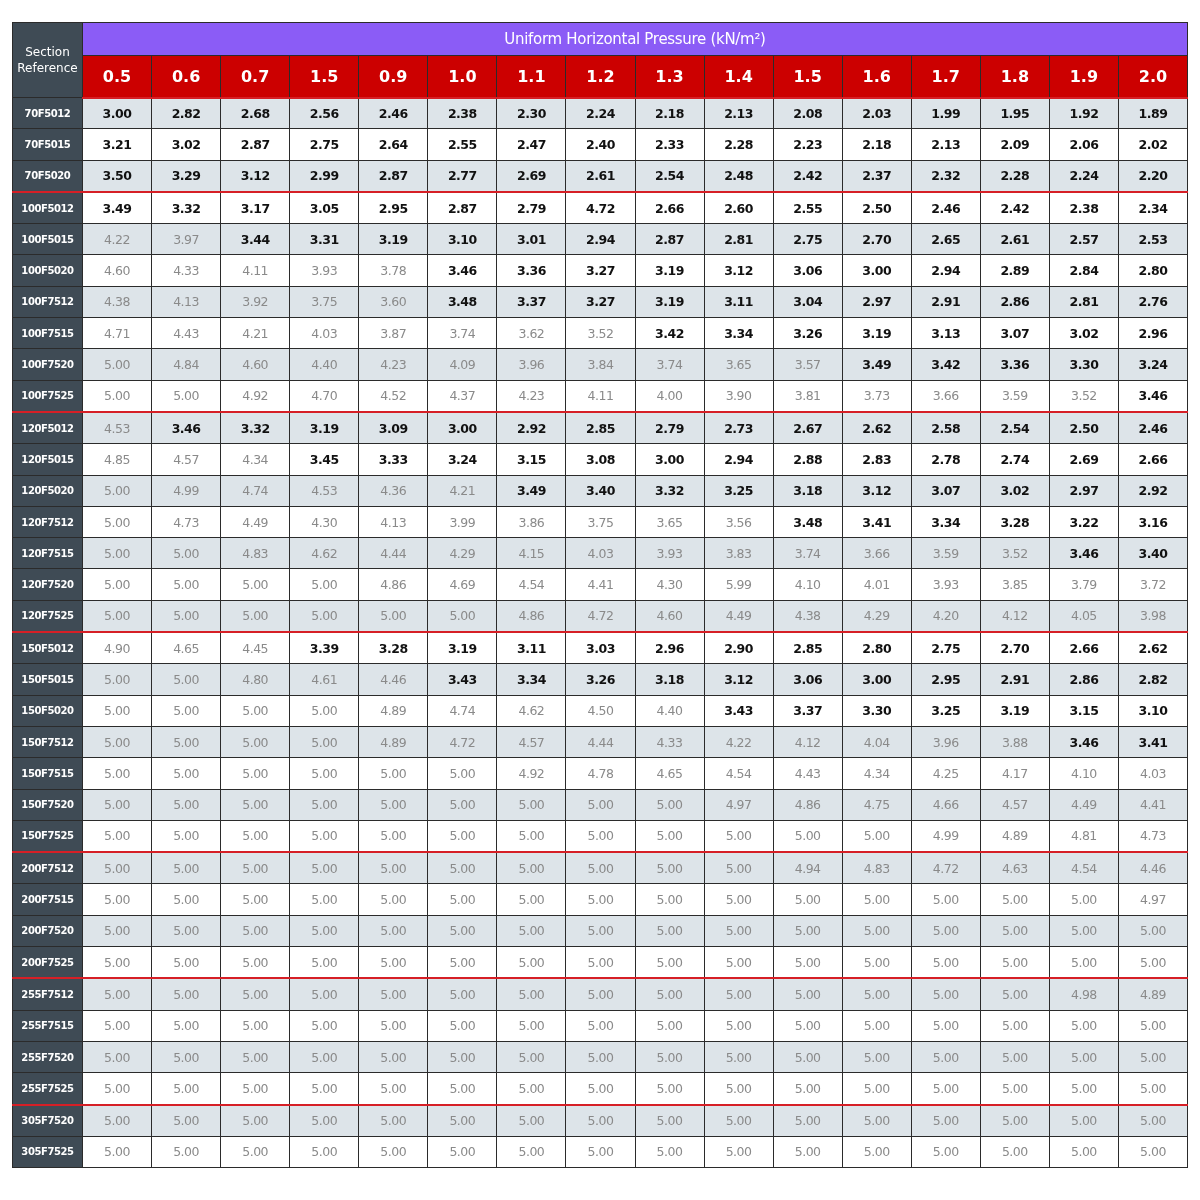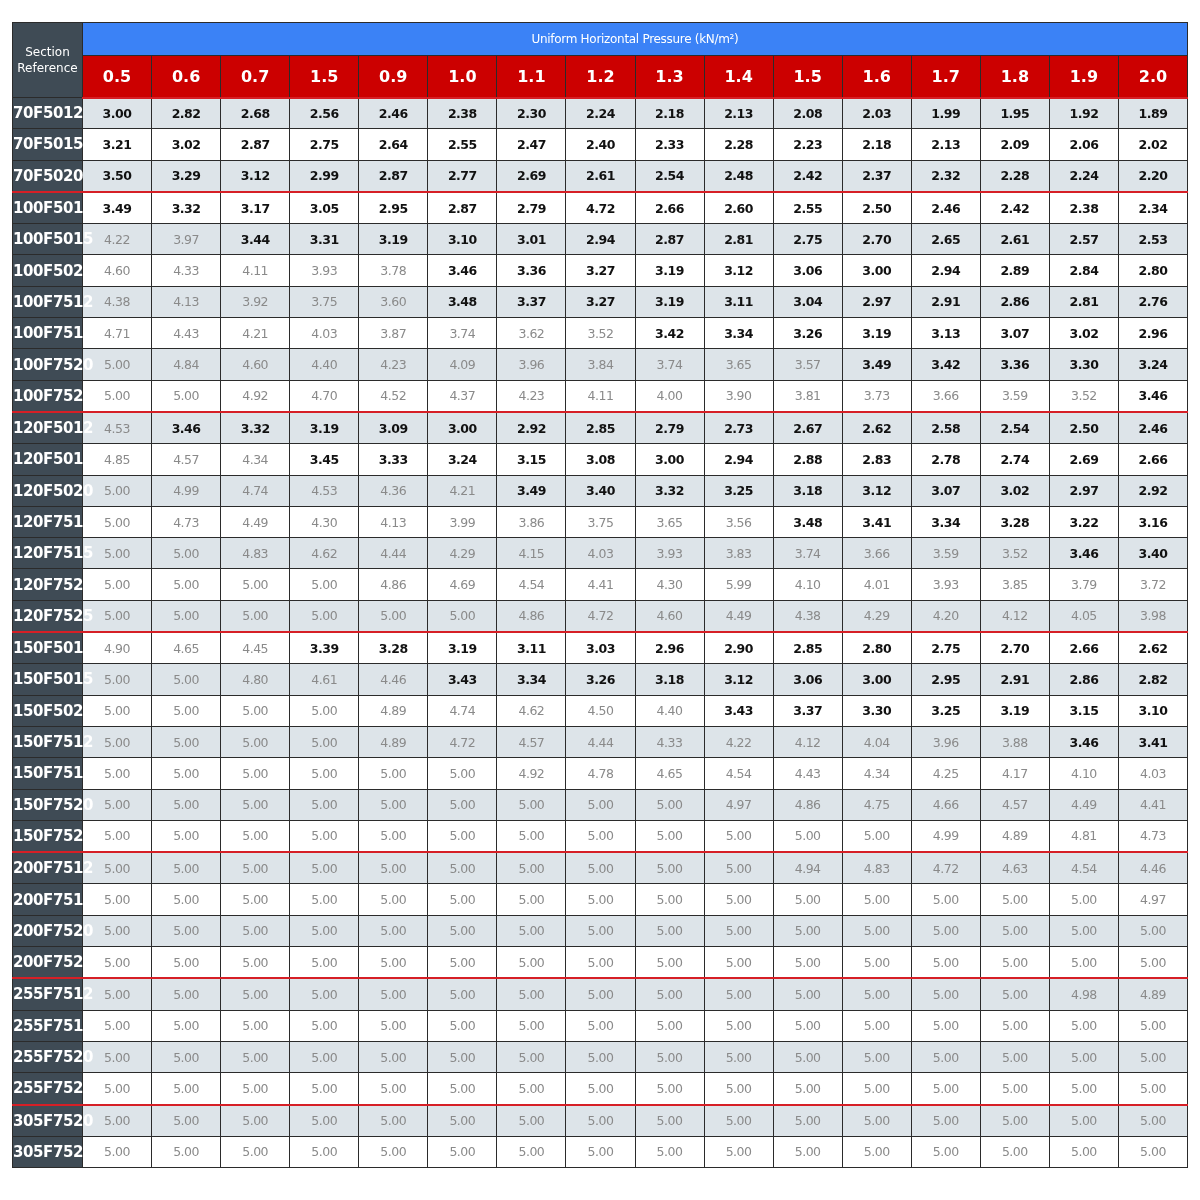--- a/index.html
+++ b/index.html
@@ -2,23 +2,23 @@
 <html><head>
 <meta charset="utf-8">
 <style>
   html, body { margin: 0; padding: 0; background: #ffffff; }
   body { width: 1200px; height: 1200px; position: relative; font-family: "DejaVu Sans", sans-serif; }
   #wrap { position: absolute; left: 12px; top: 22px; width: 1176px; }
   table { border-collapse: collapse; width: 1176px; table-layout: fixed; }
   col.sec { width: 70px; }
   th, td { border: 1.5px solid #2b2b2b; text-align: center; padding: 0; }
   th.corner { background: #3f4b55; color: #ffffff; font-size: 12px; font-weight: normal; line-height: 16px; height: 74px; border-color: #2b2b2b; margin-left: 20px; }
-  th.super { background: #3b82f6; color: #ffffff; font-size: 12px; font-weight: normal; height: 32px; letter-spacing: -0.3px; }
+  th.super { background: #8b5cf6; color: #ffffff; font-size: 15px; font-weight: normal; height: 32px; letter-spacing: -0.3px; }
   th.pcol { background: #cc0000; color: #ffffff; font-size: 16px; font-weight: bold; height: 40px; }
-  td.sec { background: #3f4b55; color: #ffffff; font-size: 15px; font-weight: bold; letter-spacing: -0.4px; height: 30.3px; }
+  td.sec { background: #3f4b55; color: #ffffff; font-size: 10px; font-weight: bold; letter-spacing: -0.4px; height: 30.3px; }
   td.val { font-size: 12.5px; color: #8a8a8a; letter-spacing: -0.5px; }
   td.val.b { color: #111111; font-weight: bold; }
   tr.shade td.val { background: #dde4e9; }
   tr.plain td.val { background: #ffffff; }
   tr.grp-start td { border-top: 2.5px solid #d61f26; }
   thead tr:last-child th { border-bottom: 2.5px solid #d61f26; }
 </style>
 </head>
 <body>
 

